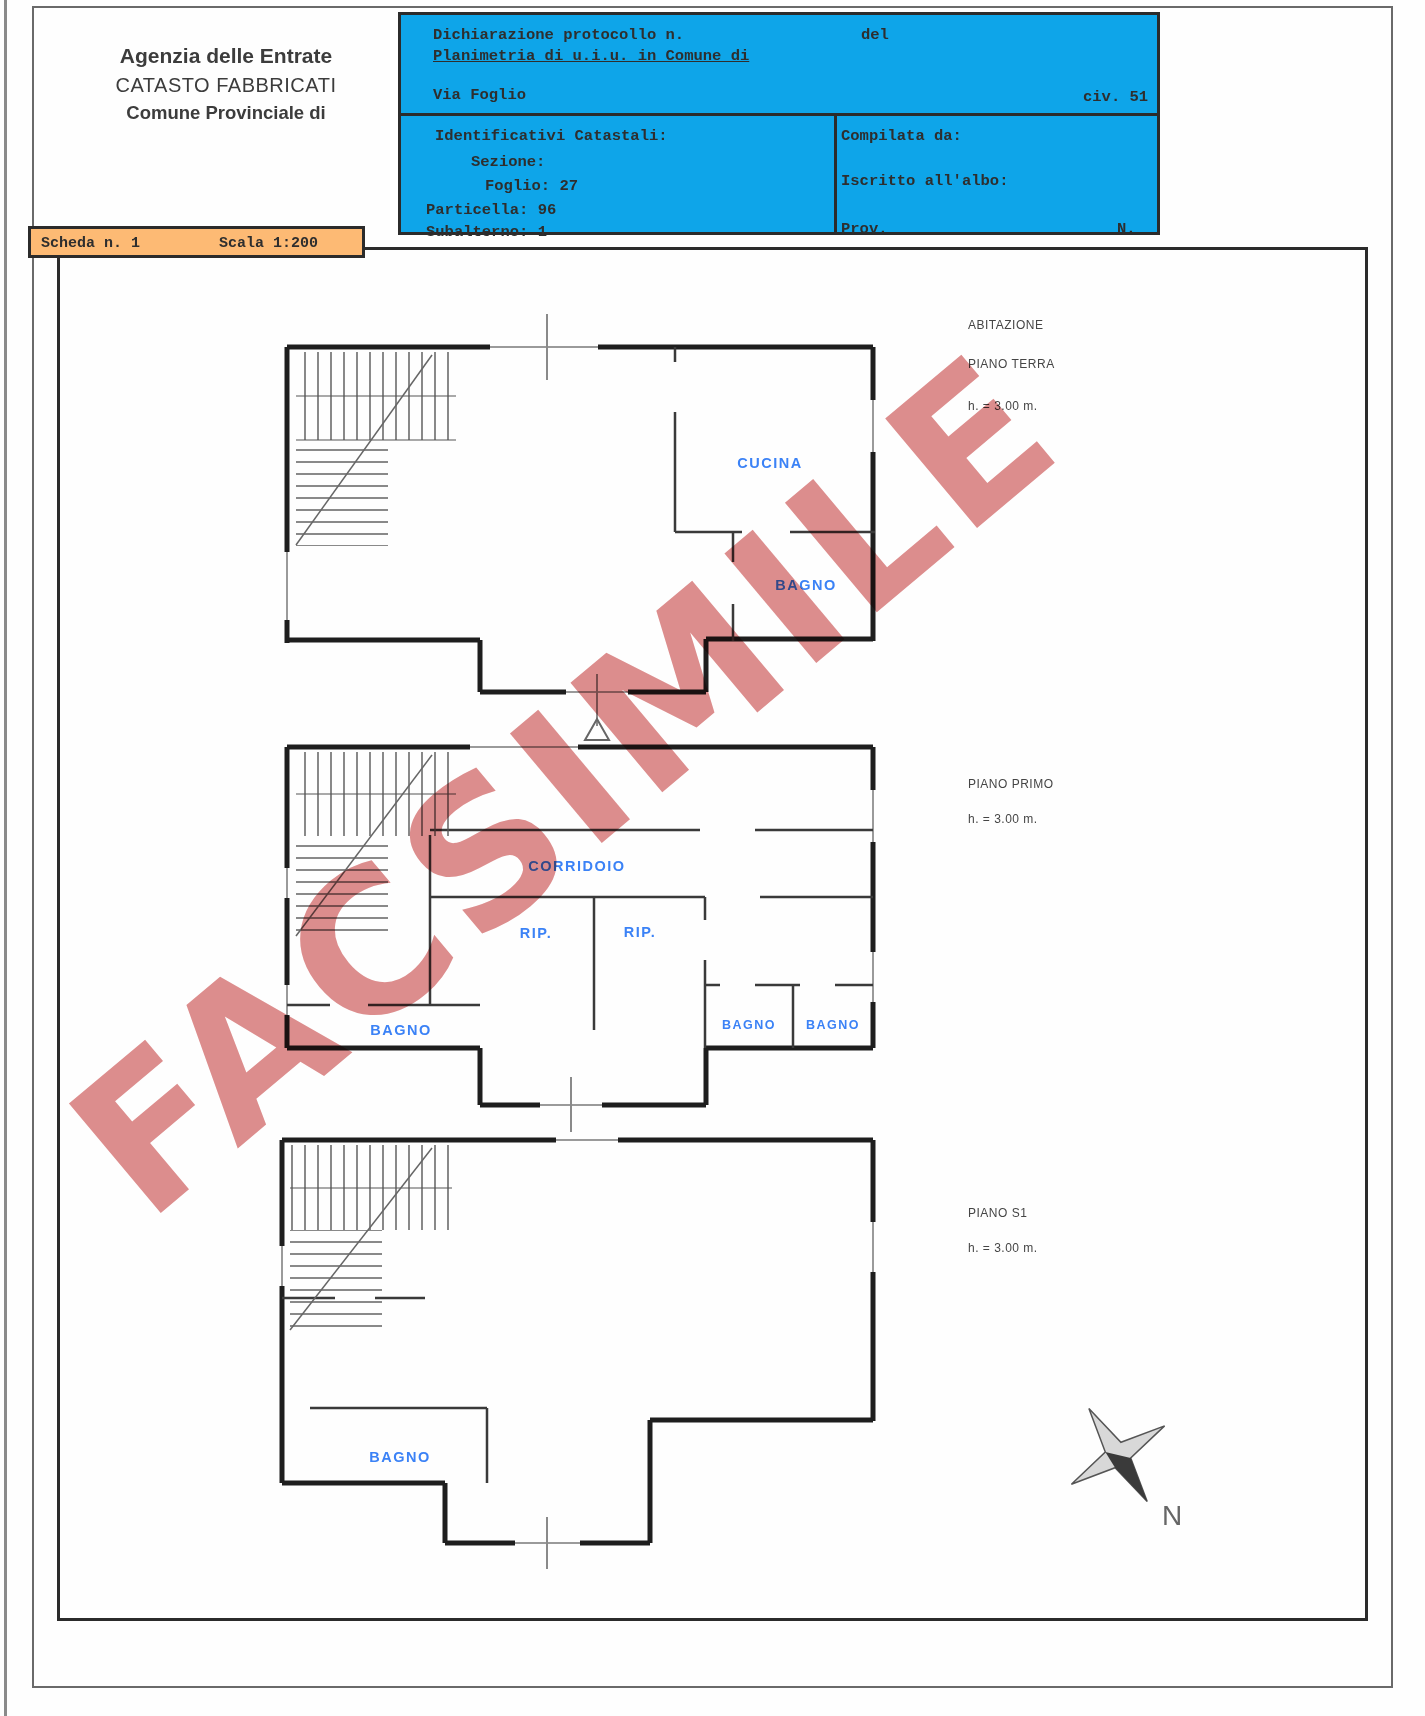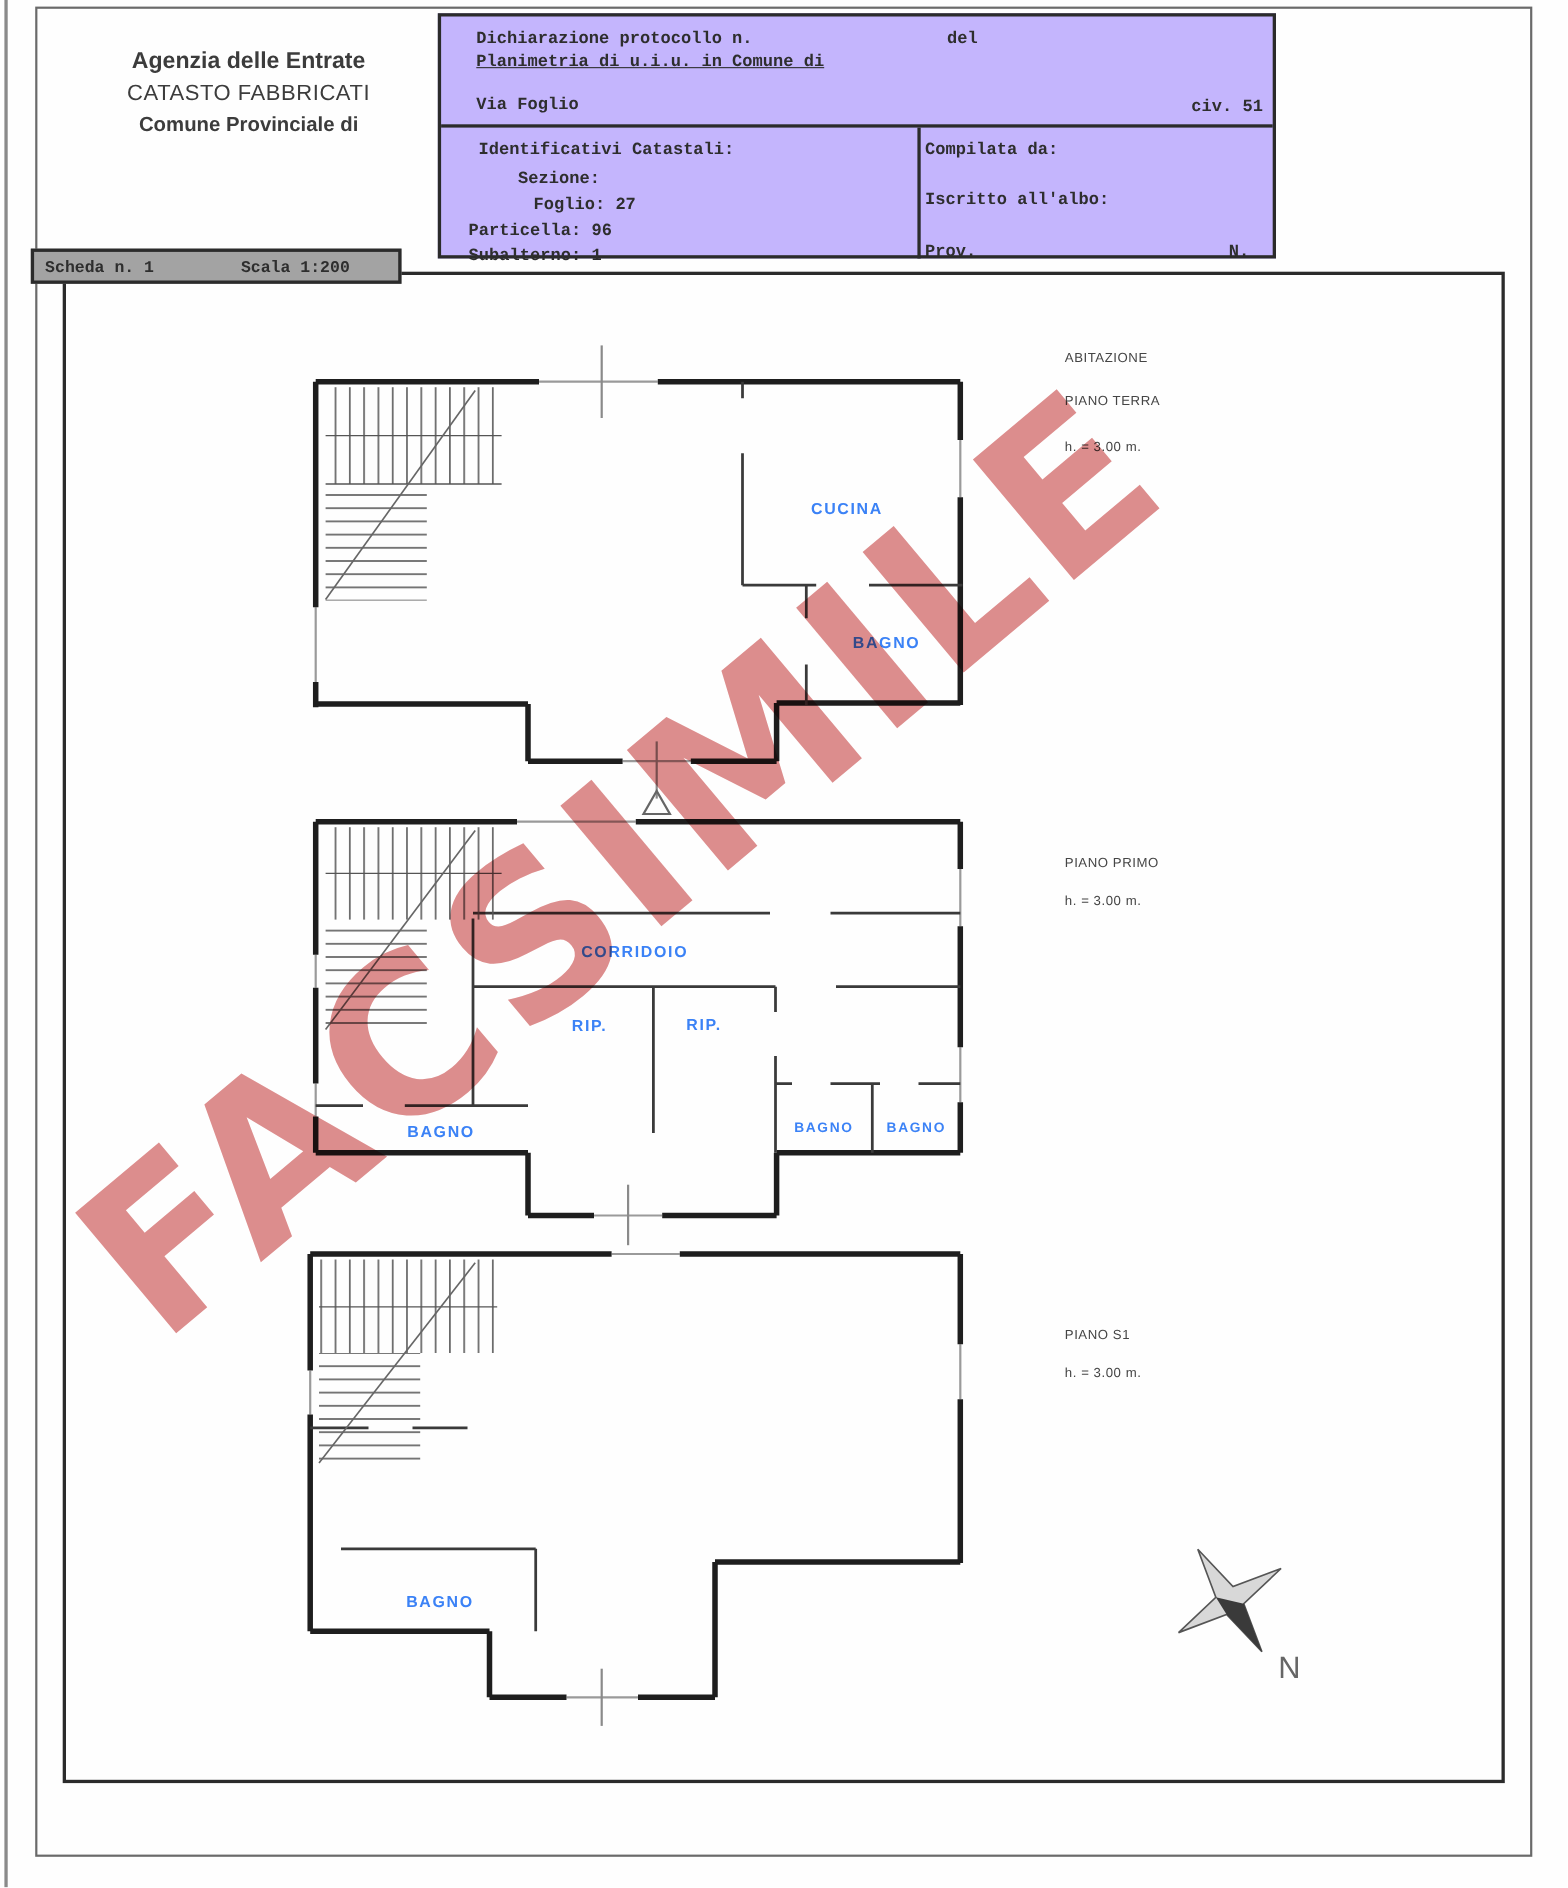--- a/index.html
+++ b/index.html
@@ -14,27 +14,27 @@
   .outer-frame{left:32px;top:6px;width:1361px;height:1682px;border:2px solid #6a6a6a;box-sizing:border-box;}
   
   .drawing-frame{left:57px;top:247px;width:1311px;height:1374px;border:3px solid #2b2b2b;box-sizing:border-box;background:transparent;}
   
   .logo{left:68px;top:44px;width:316px;text-align:center;color:#3c3c3c;}
   .logo .l1{font-size:21px;font-weight:bold;margin-bottom:6px;}
   .logo .l2{font-size:20px;font-weight:normal;letter-spacing:.5px;margin-bottom:5px;}
   .logo .l3{font-size:18.5px;font-weight:bold;}
   
   .mono{font-family:"Liberation Mono",monospace;font-weight:bold;color:#2e2e2e;}
-  .decl-box{left:398px;top:12px;width:762px;height:223px;border:3px solid #2b2b2b;box-sizing:border-box;background:#c4b5fd;}
+  .decl-box{left:398px;top:12px;width:762px;height:223px;border:3px solid #2b2b2b;box-sizing:border-box;background:#0ea5e9;}
   .decl-top{position:absolute;left:0;top:0;width:100%;height:101px;border-bottom:3px solid #2b2b2b;box-sizing:border-box;}
   .decl-bl{position:absolute;left:0;top:101px;width:436px;height:119px;border-right:3px solid #2b2b2b;box-sizing:border-box;}
   .decl-br{position:absolute;left:428px;top:101px;width:295px;height:119px;}
   .t15{font-size:15.5px;line-height:15px;white-space:pre;}
   
-  .scheda-box{left:28px;top:226px;width:337px;height:32px;border:3px solid #2b2b2b;box-sizing:border-box;background:#a3a3a3;}
+  .scheda-box{left:28px;top:226px;width:337px;height:32px;border:3px solid #2b2b2b;box-sizing:border-box;background:#fdba74;}
   
   .room{font-size:14.5px;font-weight:bold;color:#3b82f6;letter-spacing:1.5px;transform:translate(-50%,-50%);white-space:nowrap;z-index:3;}
   .annot{font-size:12px;color:#454545;letter-spacing:.5px;white-space:nowrap;z-index:3;}
   .north{font-size:28px;color:#666;z-index:3;}
   svg.plans{left:0;top:0;z-index:2;}
   
   .watermark{
     left:-90px;top:650px;width:1310px;height:270px;line-height:270px;text-align:center;
     font-family:"DejaVu Sans",sans-serif;font-weight:bold;font-size:196px;letter-spacing:6px;
     transform:rotate(-40deg);mix-blend-mode:multiply;opacity:.88;z-index:5;pointer-events:none;

